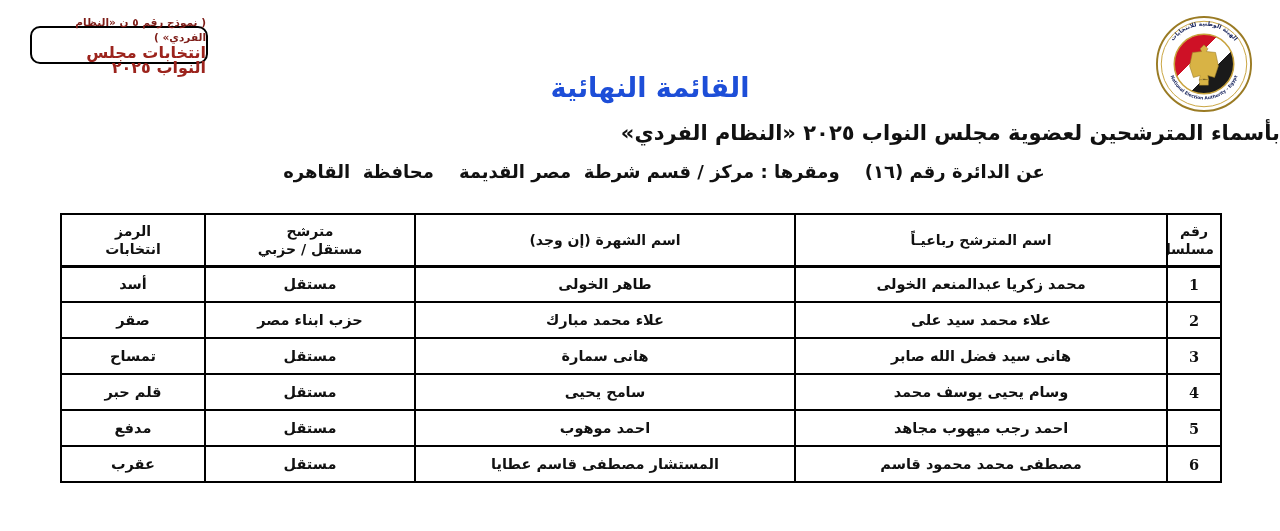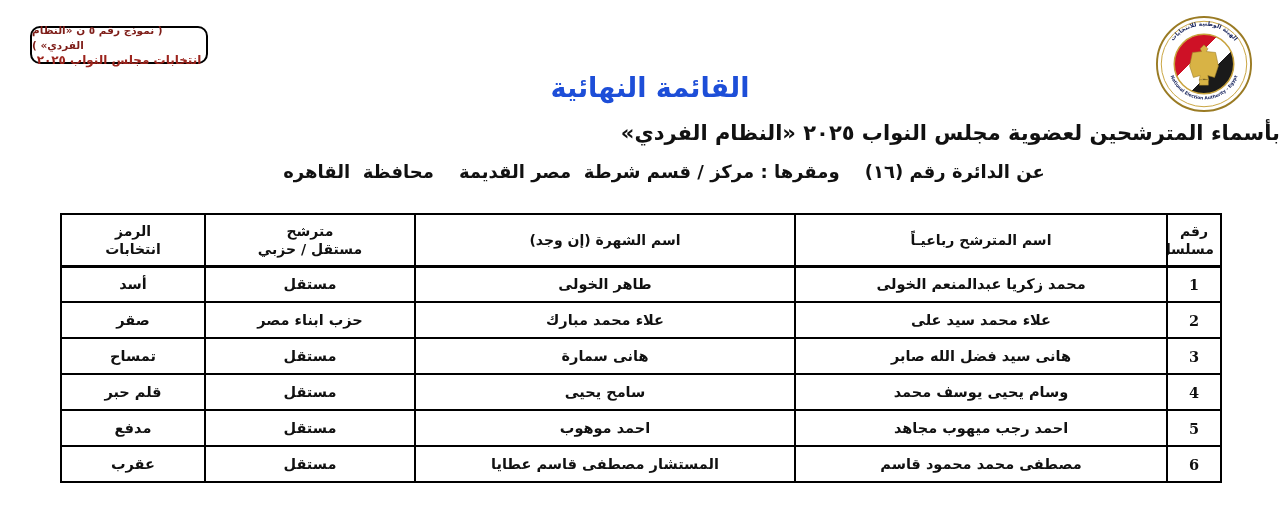--- a/index.html
+++ b/index.html
@@ -4,24 +4,24 @@
 <style>
   * { margin: 0; padding: 0; box-sizing: border-box; }
   html, body { width: 1280px; height: 531px; background: #ffffff; overflow: hidden; }
   body { font-family: "DejaVu Sans", sans-serif; color: #111; position: relative; }
 
   
   .form-box {
     position: absolute; left: 30px; top: 26px; width: 178px; height: 38px;
     border: 2px solid #000; border-radius: 10px;
     display: flex; flex-direction: column; justify-content: center; align-items: center;
-    line-height: 15px; text-align: left;
+    line-height: 15px; text-align: right;
   }
   .form-box .l1 { color: #7e1d18; font-size: 10.5px; font-weight: bold; }
-  .form-box .l2 { color: #9c241d; font-size: 12px; font-weight: bold; }
+  .form-box .l2 { color: #9c241d; font-size: 16px; font-weight: bold; }
 
   
   .logo { position: absolute; right: 28px; top: 16px; width: 96px; height: 96px; }
 
   
   .title {
     position: absolute; top: 72px; left: 0; width: 100%;
     text-align: center; color: #1d4ed8; font-size: 27px; font-weight: bold; padding-left: 20px;
   }
   .subtitle {

